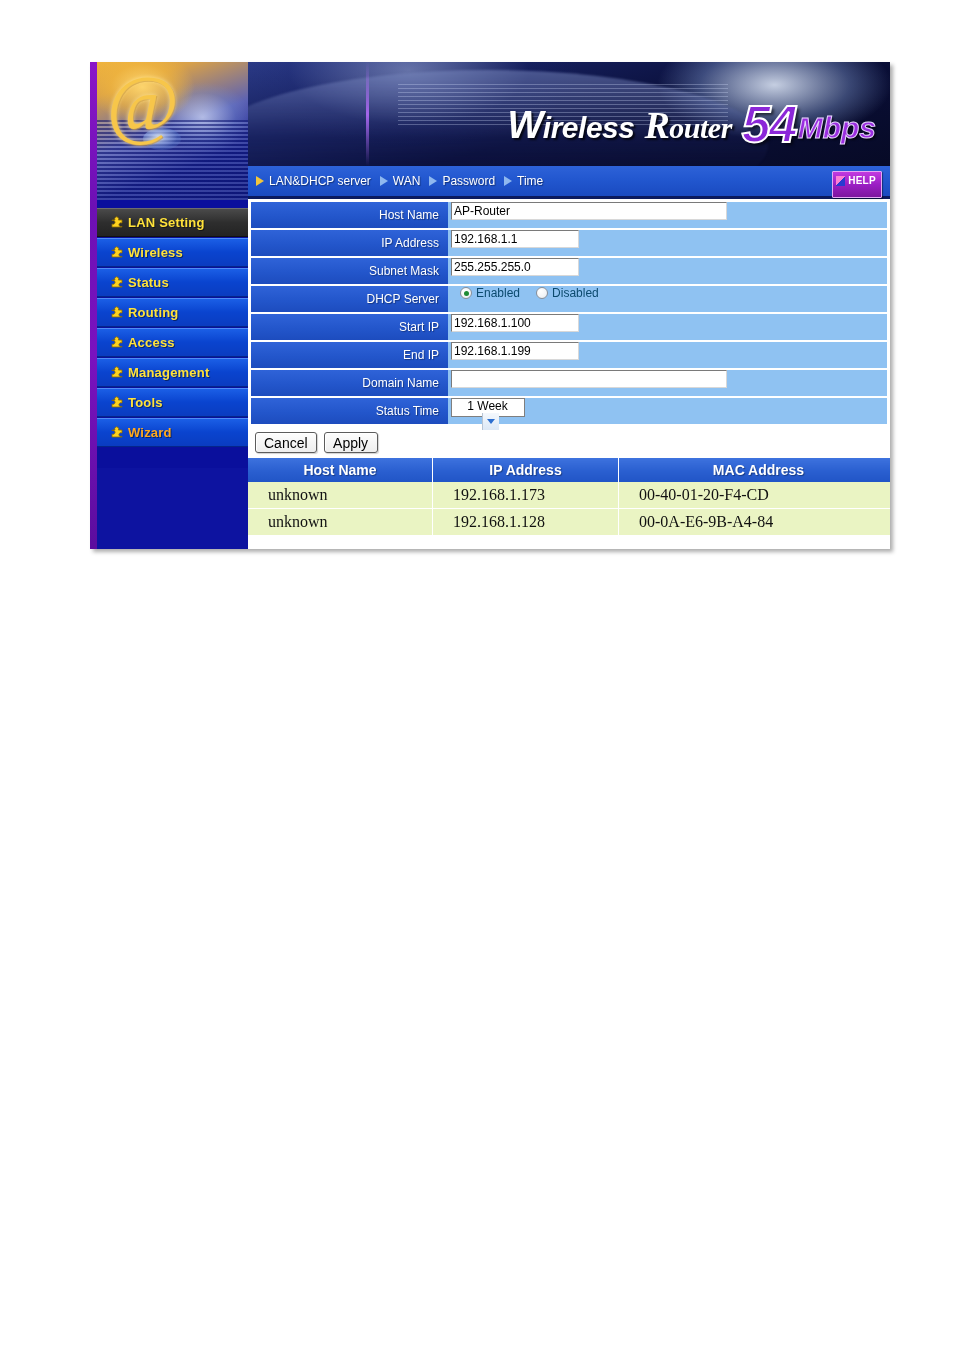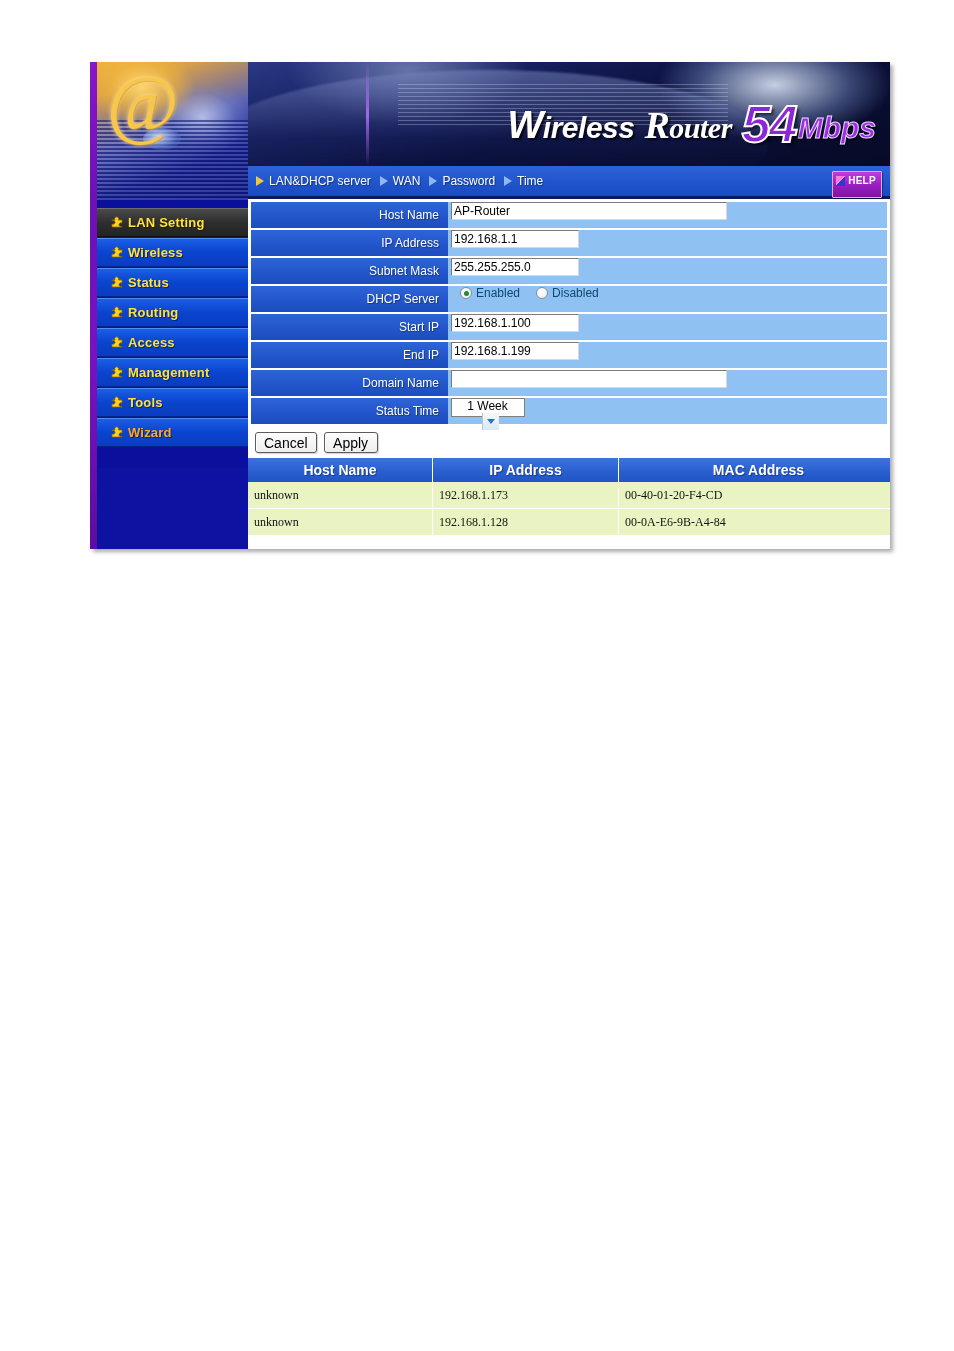--- a/index.html
+++ b/index.html
@@ -401,24 +401,24 @@
     font-weight: bold;
     height: 22px;
     text-align: center;
     border-right: 1px solid #ffffff;
     text-shadow: 1px 1px 1px rgba(0,0,0,0.35);
   }
   #client-table th:last-child { border-right: none; }
   #client-table td {
     background: #eaf4c3;
     font-family: "Liberation Serif", serif;
-    font-size: 12px;
+    font-size: 16px;
     color: #111111;
     height: 24px;
-    padding-left: 6px;
+    padding-left: 20px;
     border-right: 1px solid #ffffff;
     border-bottom: 1px solid #ffffff;
   }
   #client-table td:last-child { border-right: none; }
   .col-host { width: 182px; }
   .col-ip   { width: 183px; }
   .col-mac  { width: 277px; }
 </style>
 </head>
 <body>

